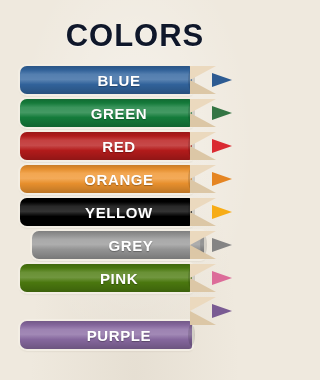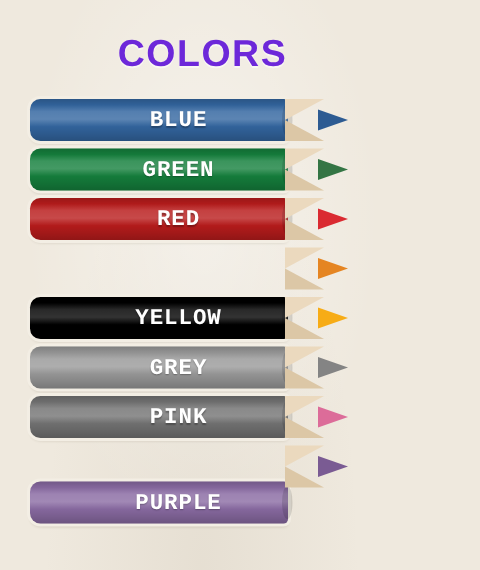--- a/index.html
+++ b/index.html
@@ -31,25 +31,25 @@
       radial-gradient(ellipse at 50% 38%, rgba(255,255,255,0.42) 0%, rgba(255,255,255,0) 62%),
       radial-gradient(ellipse at 50% 100%, rgba(150,135,110,0.10) 0%, rgba(150,135,110,0) 55%);
   }
 
   #page-title {
     position: absolute;
     top: 18px;
     left: 0;
     width: 270px;
     text-align: center;
-    font-size: 25px;
+    font-size: 31px;
     line-height: 36px;
     font-weight: bold;
     letter-spacing: 1.0px;
-    color: #6d28d9;
+    color: #0f172a;
     font-family: "Liberation Sans", sans-serif;
     text-shadow: 0 1px 0 rgba(255,255,255,0.55);
   }
 
   #pencil-list {
     position: absolute;
     top: 66px;
     left: 0;
     width: 270px;
   }
@@ -106,21 +106,21 @@
     inset: 0;
     display: flex;
     align-items: center;
     justify-content: center;
     padding-left: 26px;
     box-sizing: border-box;
     color: #FFFFFF;
     font-size: 15px;
     font-weight: bold;
     letter-spacing: 0.6px;
-    font-family: Liberation Mono, monospace;
+    font-family: Liberation Sans, sans-serif;
     text-shadow: 0 1px 1px rgba(0,0,0,0.30);
   }
 
   
   .pencil-wood {
     position: absolute;
     left: 190px;
     top: 0;
     width: 26px;
     height: 28px;
@@ -191,52 +191,57 @@
           <div class="body-notch"></div>
           <div class="pencil-label">RED</div>
         </div>
         <div class="pencil-wood">
           <div class="wood-top" style="border-left-color:#EBD9BE;"></div>
           <div class="wood-bottom" style="border-left-color:#DCC7A6;"></div>
         </div>
         <div class="pencil-tip" style="border-left:20px solid #DA2A31;"></div>
       </div>
       <div class="pencil-row">
+        <div class="pencil-body" style="background:#F0952F;">
+          <div class="body-shade"></div>
+          <div class="body-notch"></div>
+          <div class="pencil-label">ORANGE</div>
+        </div>
         <div class="pencil-wood">
           <div class="wood-top" style="border-left-color:#EBD9BE;"></div>
           <div class="wood-bottom" style="border-left-color:#DCC7A6;"></div>
         </div>
         <div class="pencil-tip" style="border-left:20px solid #E58522;"></div>
       </div>
       <div class="pencil-row">
         <div class="pencil-body" style="background:#000000;">
           <div class="body-shade"></div>
           <div class="body-notch"></div>
           <div class="pencil-label">YELLOW</div>
         </div>
         <div class="pencil-wood">
           <div class="wood-top" style="border-left-color:#EBD9BE;"></div>
           <div class="wood-bottom" style="border-left-color:#DCC7A6;"></div>
         </div>
         <div class="pencil-tip" style="border-left:20px solid #F7AC16;"></div>
       </div>
       <div class="pencil-row">
-        <div class="pencil-body" style="background:#999999;">
+        <div class="pencil-body" style="background:#999999;margin-left:12px;">
           <div class="body-shade"></div>
           <div class="body-notch"></div>
           <div class="pencil-label">GREY</div>
         </div>
         <div class="pencil-wood">
           <div class="wood-top" style="border-left-color:#EBD9BE;"></div>
           <div class="wood-bottom" style="border-left-color:#DCC7A6;"></div>
         </div>
         <div class="pencil-tip" style="border-left:20px solid #848484;"></div>
       </div>
       <div class="pencil-row">
-        <div class="pencil-body" style="background:#737373;">
+        <div class="pencil-body" style="background:#4d7c0f;">
           <div class="body-shade"></div>
           <div class="body-notch"></div>
           <div class="pencil-label">PINK</div>
         </div>
         <div class="pencil-wood">
           <div class="wood-top" style="border-left-color:#EBD9BE;"></div>
           <div class="wood-bottom" style="border-left-color:#DCC7A6;"></div>
         </div>
         <div class="pencil-tip" style="border-left:20px solid #DC6C99;"></div>
       </div>

